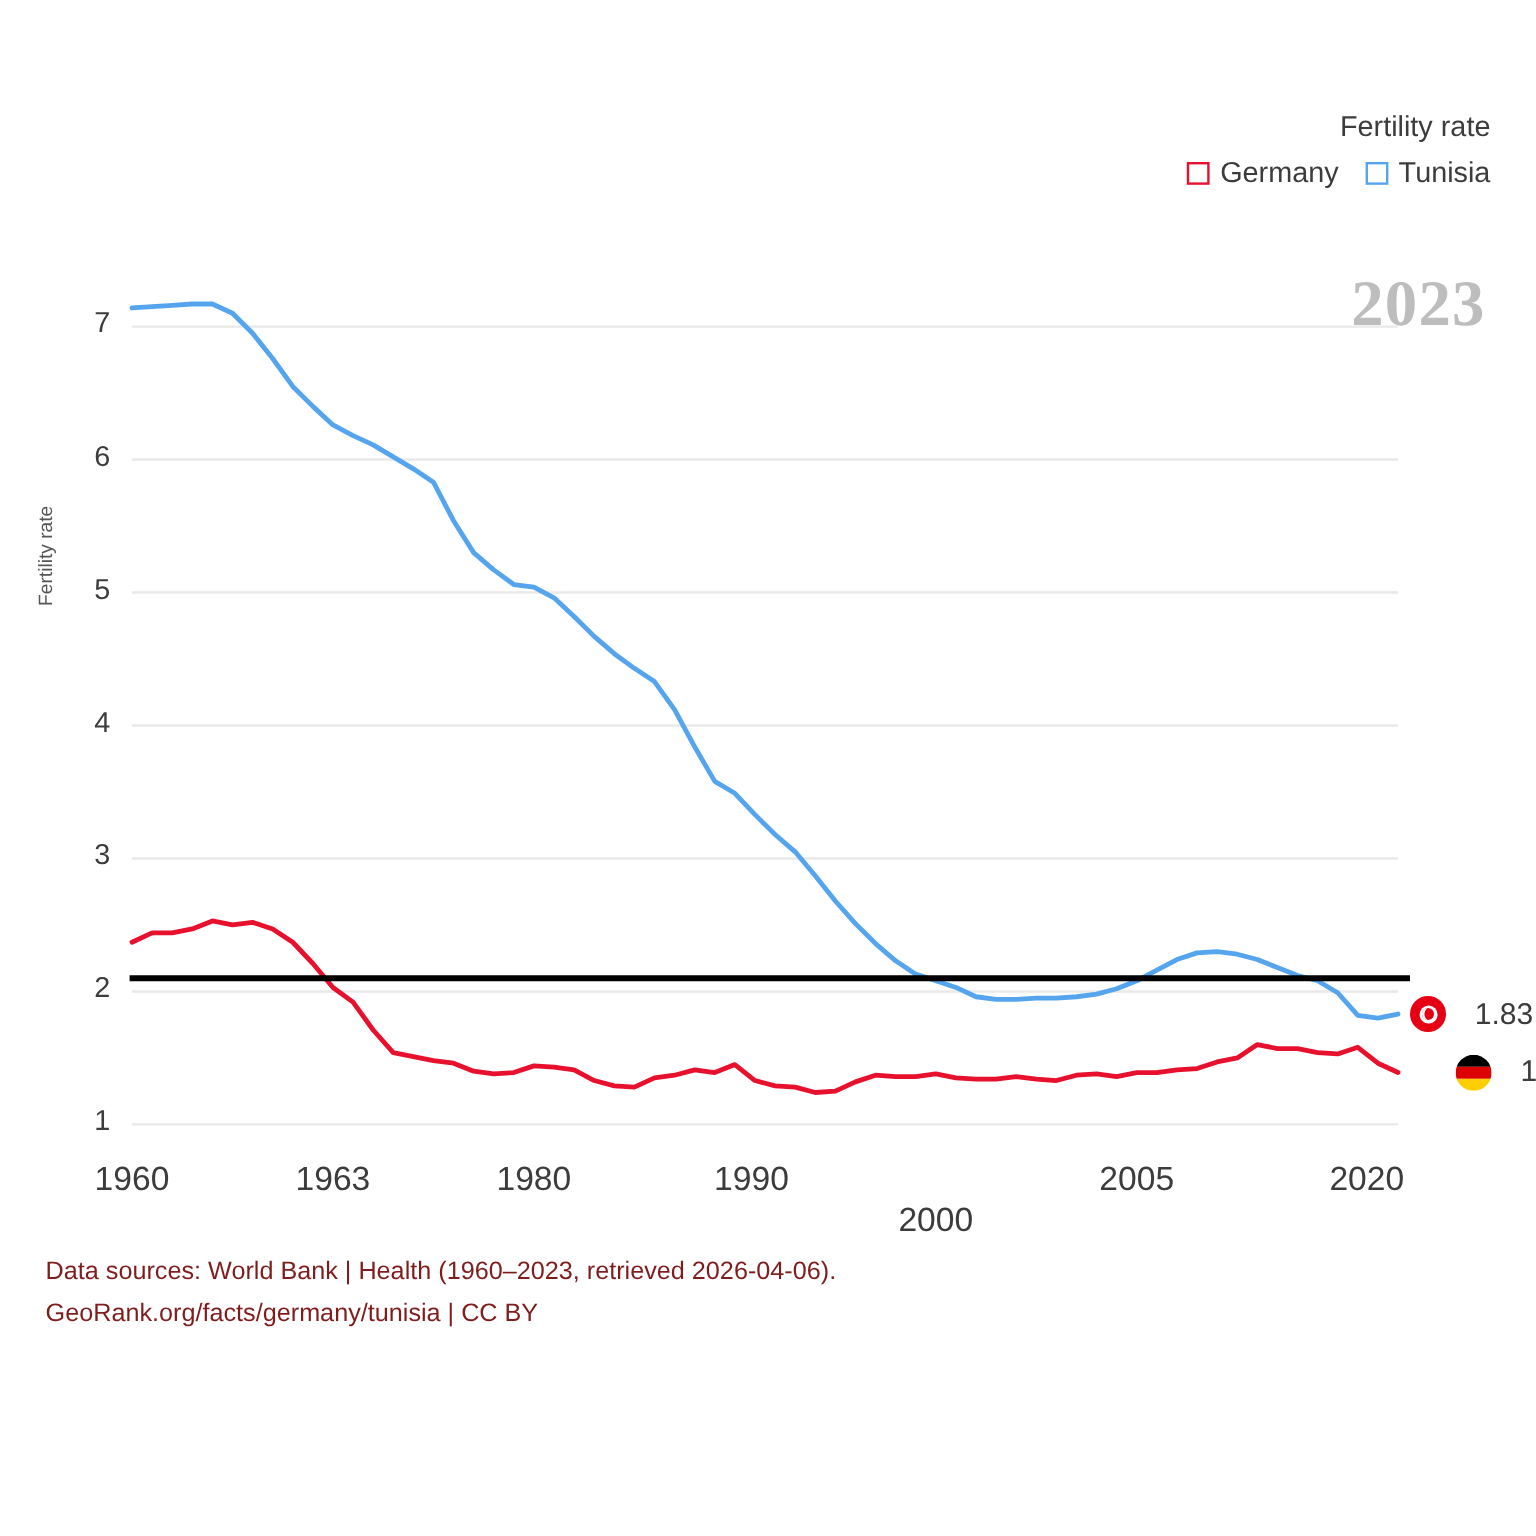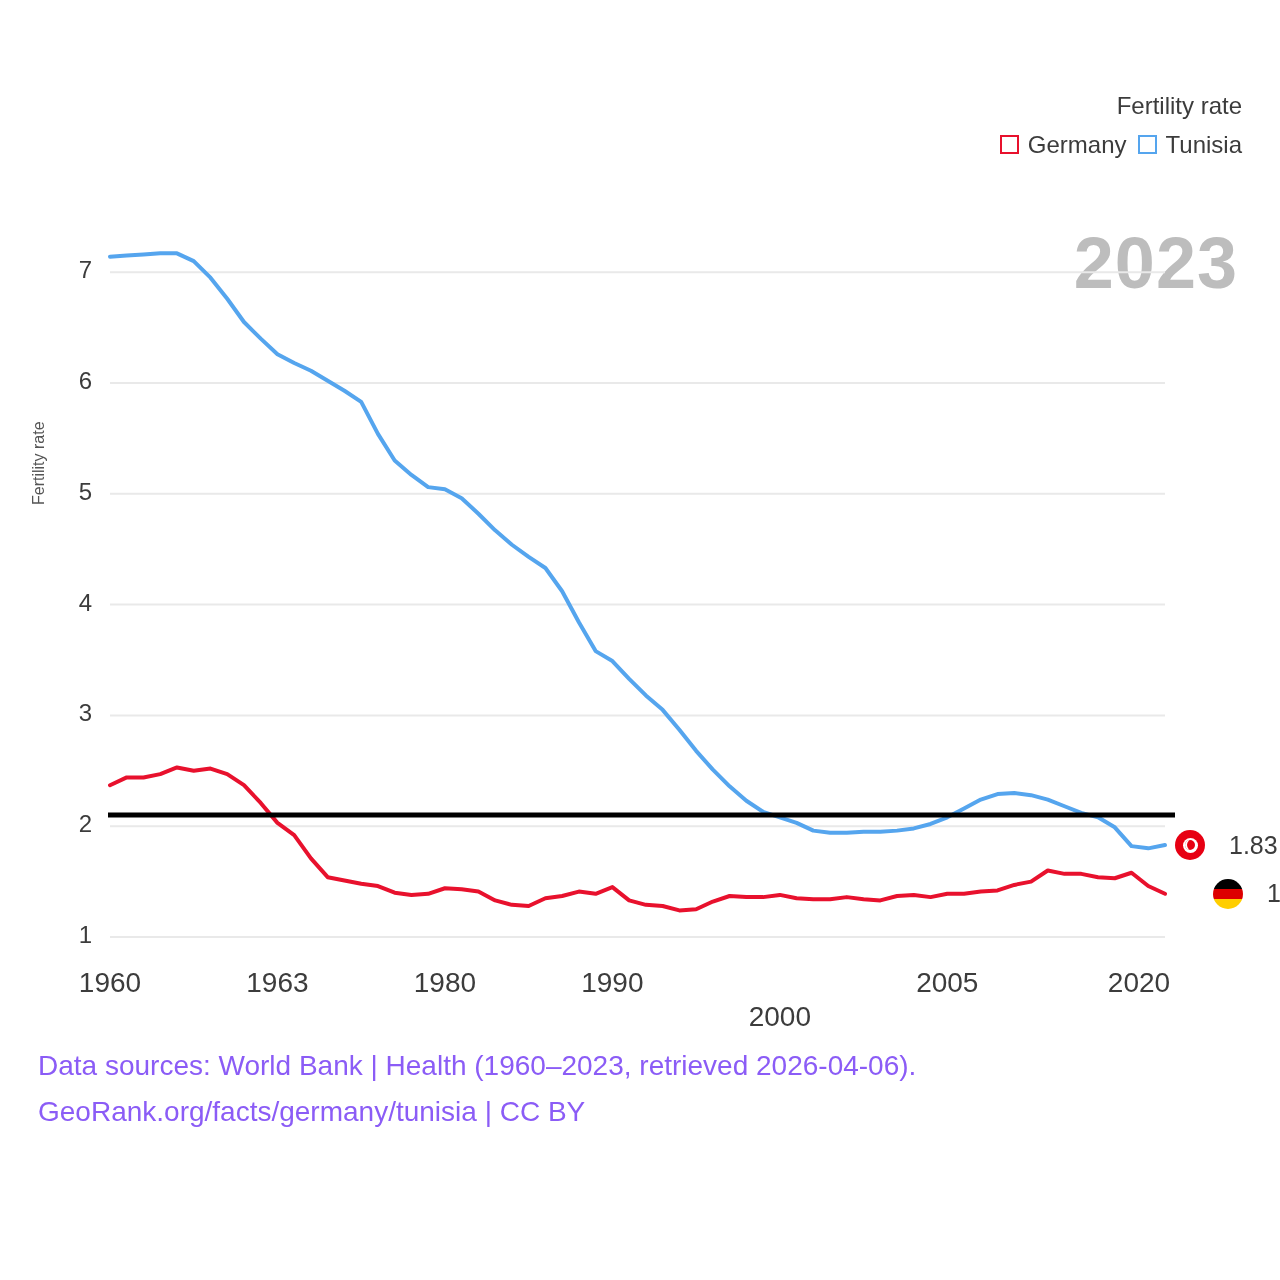--- a/index.html
+++ b/index.html
@@ -31,21 +31,21 @@
     font-size: 24px;
     color: #3c3c3c;
     line-height: 1.2;
     margin-bottom: 10px;
   }
   .legend-items {
     display: flex;
     flex-direction: row;
     justify-content: flex-start;
     align-items: center;
-    gap: 11px;
+    gap: 22px;
   }
   .legend-item {
     display: flex;
     align-items: center;
     gap: 9px;
   }
   .legend-swatch {
     width: 19px;
     height: 19px;
     border: 2.5px solid #000;
@@ -55,24 +55,25 @@
   .legend-label {
     font-size: 24px;
     color: #3c3c3c;
   }
 
   
   .year-watermark {
     position: absolute;
     right: 42px;
     top: 222px;
-    font-size: 72px;
+    font-size: 54px;
     font-weight: bold;
     color: #bdbdbd;
     letter-spacing: 1px;
+    font-family: Liberation Serif, serif;
   }
 
   
   #plot {
     position: absolute;
     left: 0;
     top: 0;
     width: 1280px;
     height: 1280px;
     pointer-events: none;
@@ -156,22 +157,22 @@
   .end-value {
     font-size: 25px;
     color: #3c3c3c;
   }
 
   
   .footer {
     position: absolute;
     left: 38px;
     top: 1043px;
-    font-size: 28px;
-    color: #8b5cf6;
+    font-size: 21px;
+    color: #7f1d1d;
     line-height: 1.65;
   }
   .footer div { white-space: nowrap; }
 </style>
 </head>
 <body>
 
 <div id="stage">
 
   <div class="legend">
@@ -215,21 +216,21 @@
       <div class="ytick" style="left: 52px; top: 699.387px;">3</div>
       <div class="ytick" style="left: 52px; top: 588.581px;">4</div>
       <div class="ytick" style="left: 52px; top: 477.774px;">5</div>
       <div class="ytick" style="left: 52px; top: 366.968px;">6</div>
       <div class="ytick" style="left: 52px; top: 256.161px;">7</div>
     </div>
   <div id="xticks">
       <div class="xtick" style="left: 65px; top: 967px;">1960</div>
       <div class="xtick" style="left: 232.46px; top: 967px;">1963</div>
       <div class="xtick" style="left: 399.921px; top: 967px;">1980</div>
-      <div class="xtick" style="left: 567.381px; top: 967px;">1990</div>
+      <div class="xtick" style="left: 567.381px; top: 967px; text-align: right;">1990</div>
       <div class="xtick" style="left: 734.841px; top: 967px; margin-top: 34px;">2000</div>
       <div class="xtick" style="left: 902.302px; top: 967px;">2005</div>
       <div class="xtick" style="left: 1094px; top: 967px;">2020</div>
     </div>
 
   <div class="end-label" id="end-tn" style="left: 1175px; top: 830.031px;">
     <span class="flag flag-tn">
       <span class="tn-disc"></span>
         <span class="tn-crescent"></span>
     </span>

